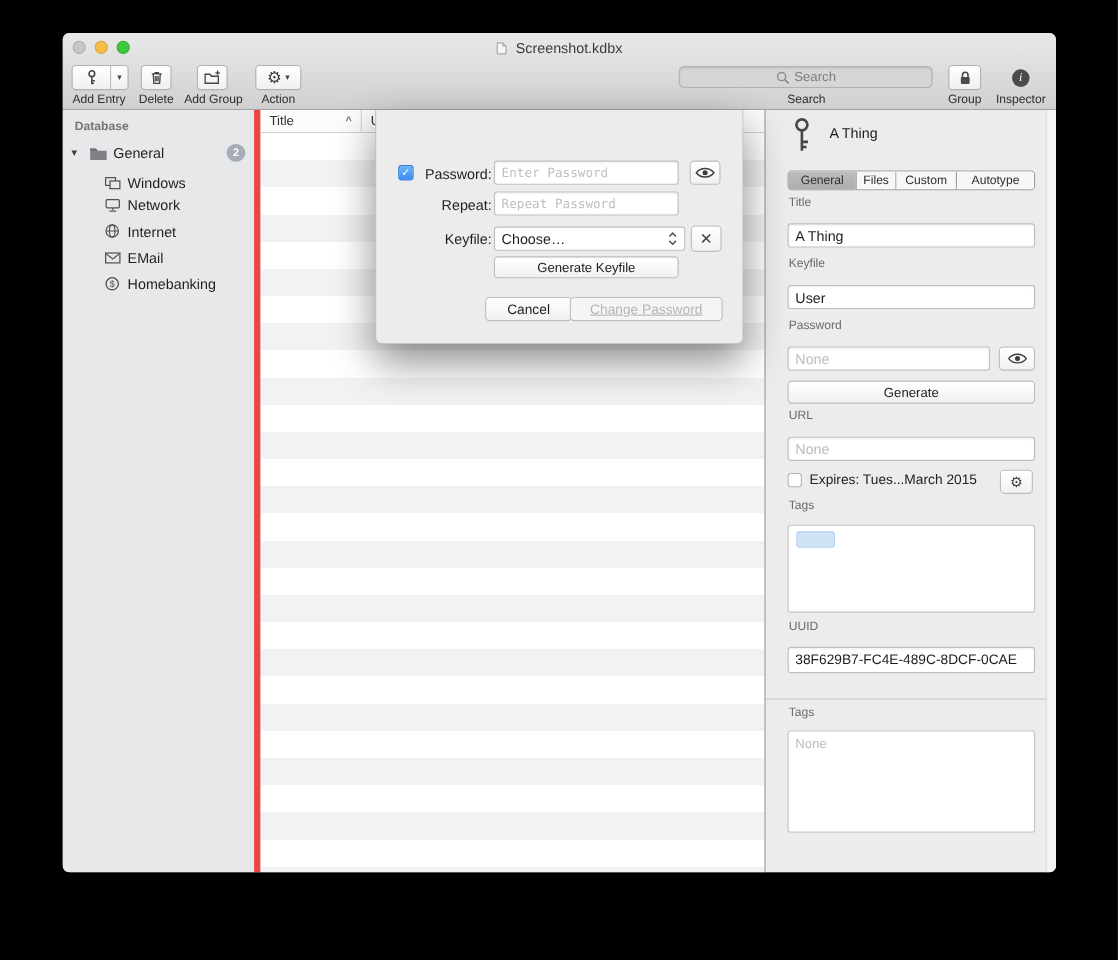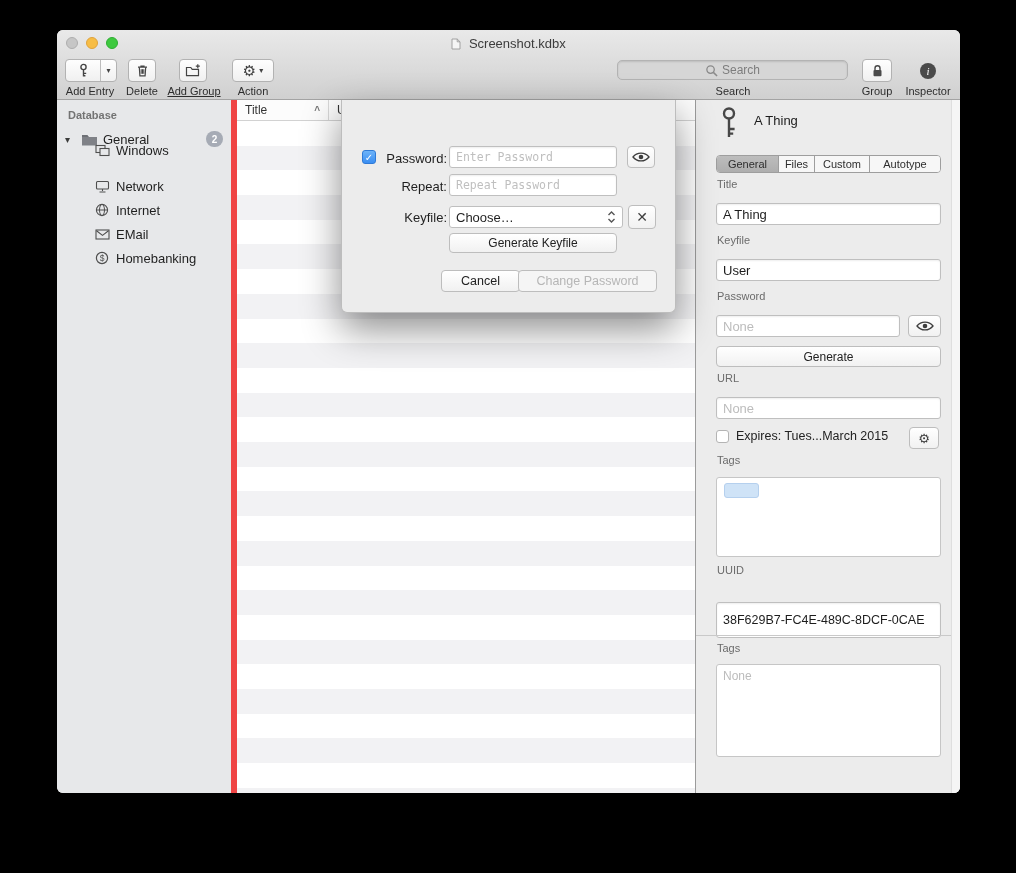--- a/index.html
+++ b/index.html
@@ -193,41 +193,41 @@
             <path d="M4 7 V5.2 a2.5 2.5 0 0 1 5 0 V7" fill="none" stroke="#454545" stroke-width="1.4"></path>
             <rect x="2.5" y="7" width="8" height="6.3" rx="1" fill="#4a4a4a"></rect>
           </svg>
       </div>
       <div class="icon-btn" style="left:857px;width:28px;">
         <span class="info-circle">i</span>
       </div>
 
       <span class="tb-label" style="left:33px;">Add Entry</span>
       <span class="tb-label" style="left:85px;">Delete</span>
-      <span class="tb-label" style="left:137px;text-decoration:underline;">Add Group</span>
+      <span class="tb-label" style="left:137px;">Add Group</span>
       <span class="tb-label" style="left:196px;">Action</span>
       <span class="tb-label" style="left:676px;">Search</span>
       <span class="tb-label" style="left:820px;">Group</span>
       <span class="tb-label" style="left:871px;">Inspector</span>
     </div>
 
     <div class="sidebar">
       <div class="sb-header">Database</div>
 
       <div class="sb-row sb-root" style="top:28px;">
         <span class="disclosure">▾</span>
         <svg width="17" height="13" viewBox="0 0 17 13">
             <path d="M1 2 h5.2 l1.6 2 H16 v8.4 H1 Z" fill="#7f8187"></path>
             <path d="M1 2 h5.2 l1.6 2 H1 Z" fill="#6e7076"></path>
           </svg>
         <span class="sb-label">General</span>
         <span class="badge">2</span>
       </div>
 
-      <div class="sb-row sb-child" style="top:39px;padding-left:40px;">
+      <div class="sb-row sb-child" style="top:55px;padding-left:40px;">
         <svg width="15" height="13" viewBox="0 0 15 13">
             <rect x="1" y="1.5" width="9" height="7" fill="none" stroke="#4f4f4f" stroke-width="1.1"></rect>
             <rect x="5" y="4.5" width="9" height="7" fill="#e7e8ea" stroke="#4f4f4f" stroke-width="1.1"></rect>
           </svg>
         <span class="sb-label">Windows</span>
       </div>
       <div class="sb-row sb-child" style="top:75px;">
         <svg width="15" height="13" viewBox="0 0 15 13">
             <rect x="1.5" y="1.5" width="12" height="7.5" rx="1" fill="none" stroke="#4f4f4f" stroke-width="1.1"></rect>
             <path d="M7.5 9 v2 M4.5 12 h6" stroke="#4f4f4f" stroke-width="1.1"></path>
@@ -310,21 +310,21 @@
       <div class="btn sq-btn" style="left:213px;top:327px;">
         <span class="gear" style="font-size:13px;">⚙</span>
       </div>
 
       <div class="ins-label" style="top:354px;">Tags</div>
       <div class="tags-box">
         <span class="tag-token"></span>
       </div>
 
       <div class="ins-label" style="top:464px;">UUID</div>
-      <input class="ins-field uuid-field" style="top: 502px; height: 36px;" value="38F629B7-FC4E-489C-8DCF-0CAE">
+      <input class="ins-field uuid-field" style="top: 488px; height: 24px;" value="38F629B7-FC4E-489C-8DCF-0CAE">
 
       <div class="divider"></div>
 
       <div class="ins-label" style="top:542px;">Tags</div>
       <textarea class="notes-box" placeholder="None" style=""></textarea>
 
       <div class="insp-scroll"></div>
     </div>
 
     <div class="dialog">
@@ -352,17 +352,17 @@
             <path d="M2.5 10 L5.5 13 L8.5 10" fill="none" stroke="#555" stroke-width="1.4"></path>
           </svg>
       </div>
       <div class="btn x-btn">
         <span>✕</span>
       </div>
 
       <div class="btn" style="position:absolute;left:107px;top:133px;width:168px;height:20px;">Generate Keyfile</div>
 
       <div class="btn" style="position:absolute;left:99px;top:170px;width:79px;height:22px;font-size:12.5px;">Cancel</div>
-      <div class="btn disabled" style="position:absolute;left:176px;top:170px;width:139px;height:22px;font-size:12.5px;">Change Password</div>
+      <div class="btn disabled" style="position:absolute;left:176px;top:170px;width:139px;height:22px;font-size:12.5px;text-decoration:underline;">Change Password</div>
     </div>
 
   </div>
 </div>
 
 </body></html>

